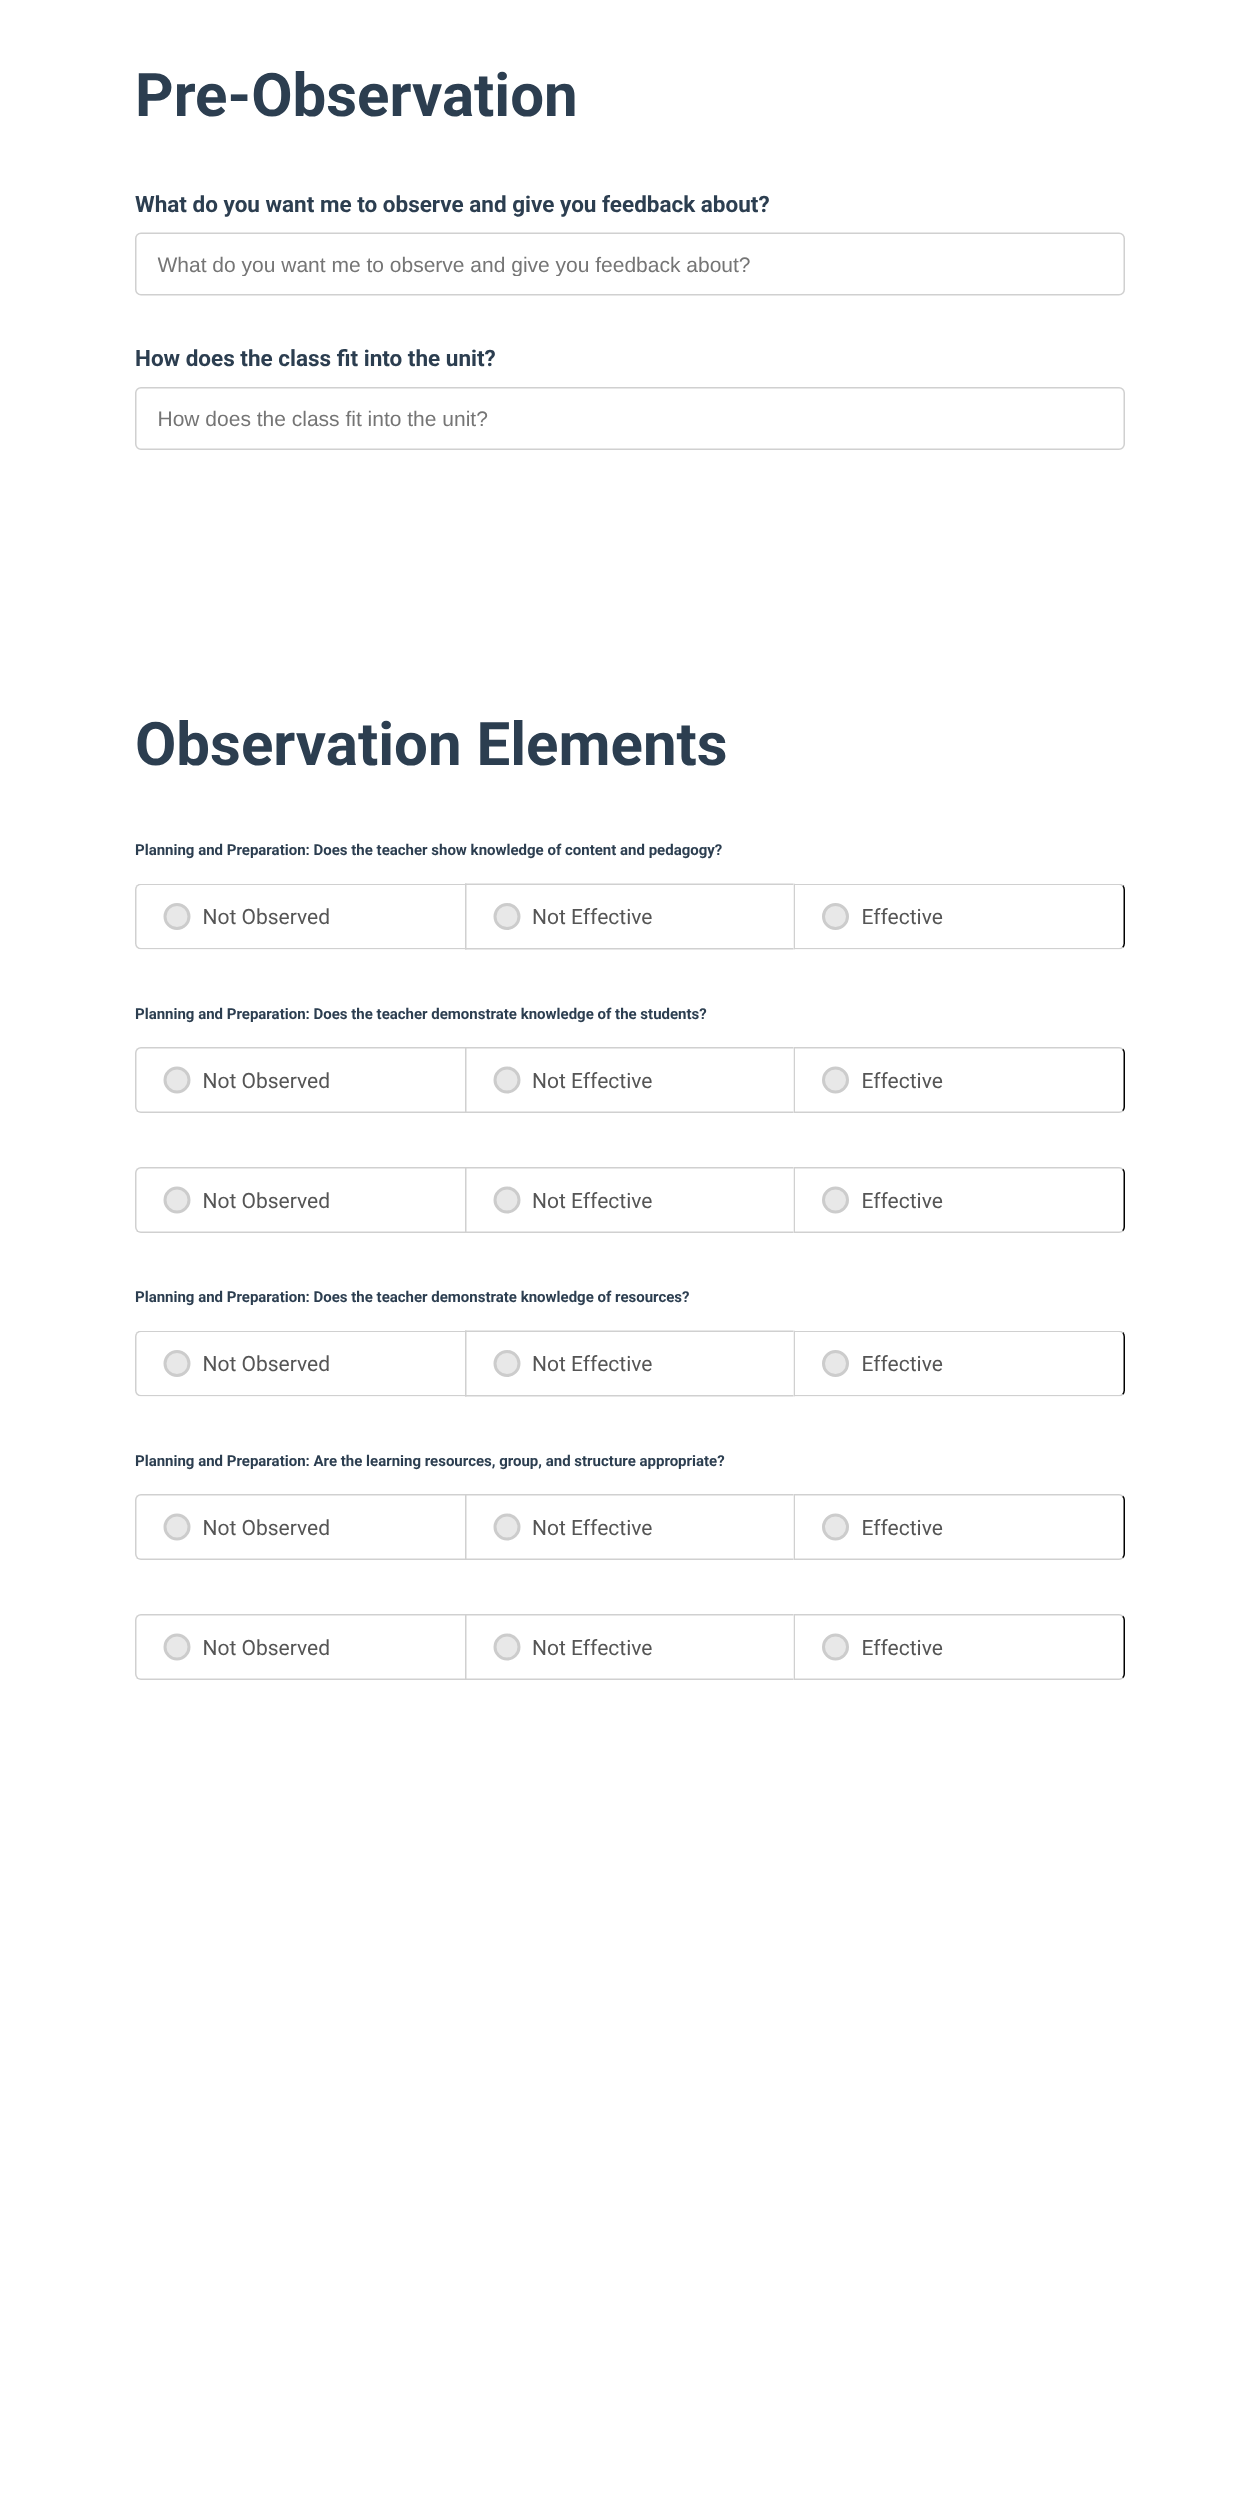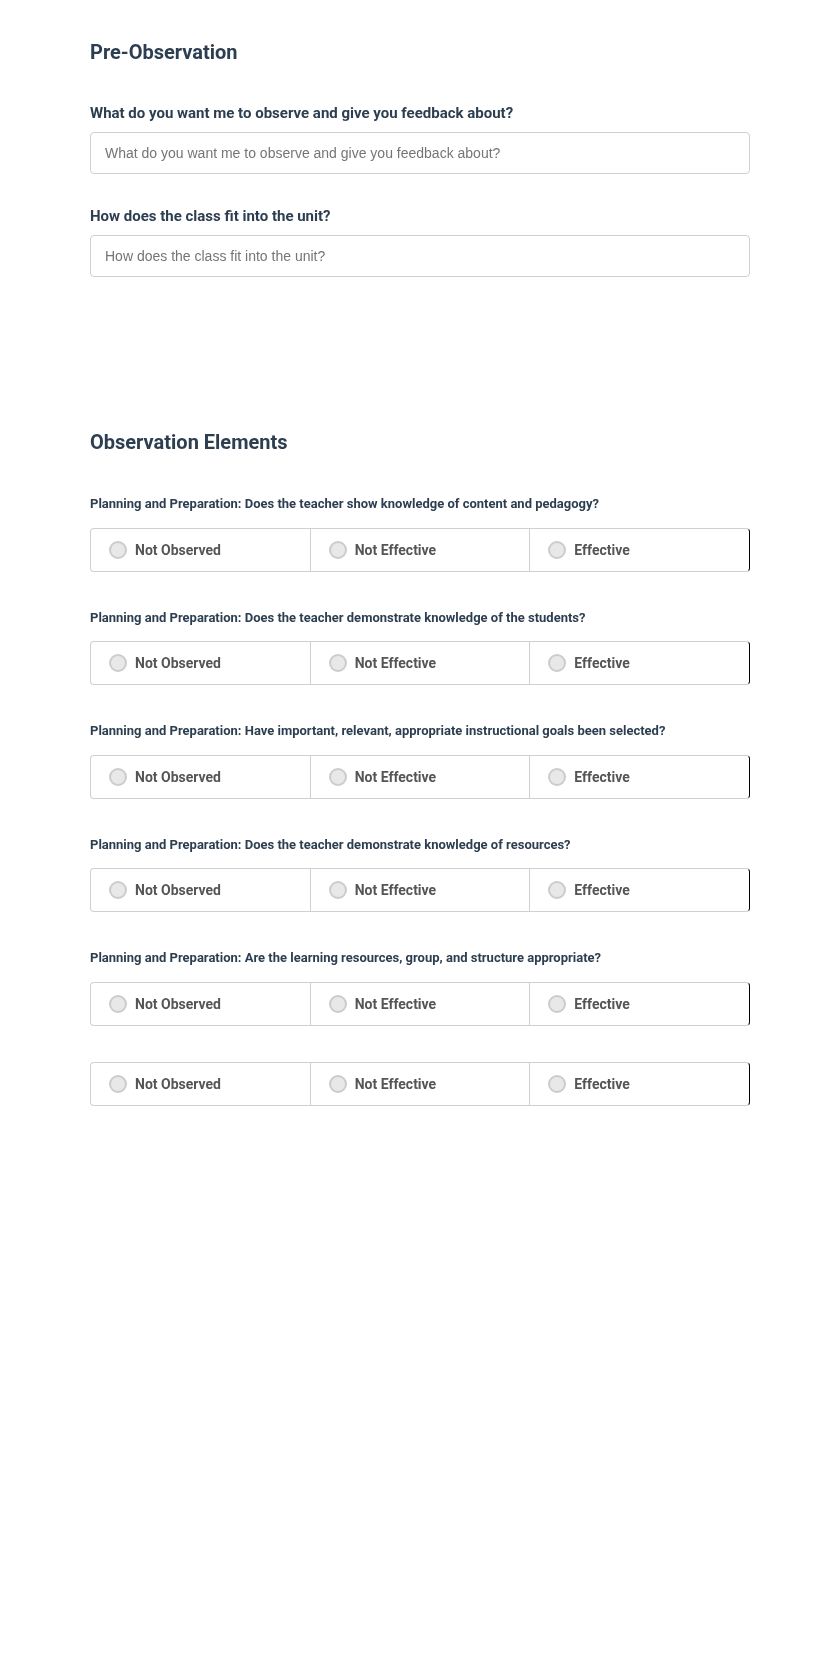--- a/index.html
+++ b/index.html
@@ -14,21 +14,21 @@
       color: #2c3e50;
       width: 840px;
       min-height: 1680px;
     }
 
     .page-container {
       padding: 40px 90px;
     }
 
     .section-title {
-      font-size: 20px;
+      font-size: 40px;
       font-weight: 700;
       color: #2c3e50;
       margin-bottom: 40px;
     }
 
     .field-group {
       margin-bottom: 33px;
     }
 
     .field-label {
@@ -47,52 +47,52 @@
       color: #999;
       outline: none;
       background: #fff;
     }
 
     .spacer {
       height: 120px;
     }
 
     .observation-section {
+      margin-top: 20px;
     }
 
     .element-group {
       margin-bottom: 36px;
     }
 
     .element-question {
-      font-size: 13px;
+      font-size: 10px;
       font-weight: 700;
       color: #2c3e50;
       margin-bottom: 14px;
       line-height: 1.5;
     }
 
     .radio-row {
       display: flex;
       gap: 0;
     }
 
     .radio-option {
       display: flex;
-      align-items: center;
+      align-items: flex-end;
       gap: 8px;
       padding: 12px 18px;
       border: 1px solid #d0d0d0;
       background: #fff;
       cursor: pointer;
       font-size: 14px;
       color: #555;
       flex: 1;
       min-width: 0;
-      font-weight: bold;
     }
 
     .radio-option:not(:last-child) {
       border-right: none;
     }
 
     .radio-option:first-child {
       border-radius: 4px 0 0 4px;
     }
 
@@ -164,21 +164,20 @@
           <span>Not Effective</span>
         </div>
         <div class="radio-option">
           <div class="radio-circle"></div>
           <span>Effective</span>
         </div>
       </div>
     </div>
 
     <div class="element-group">
-      <div class="element-question">Planning and Preparation: Have important, relevant, appropriate instructional goals been selected?</div>
       <div class="radio-row">
         <div class="radio-option">
           <div class="radio-circle"></div>
           <span>Not Observed</span>
         </div>
         <div class="radio-option">
           <div class="radio-circle"></div>
           <span>Not Effective</span>
         </div>
         <div class="radio-option">

